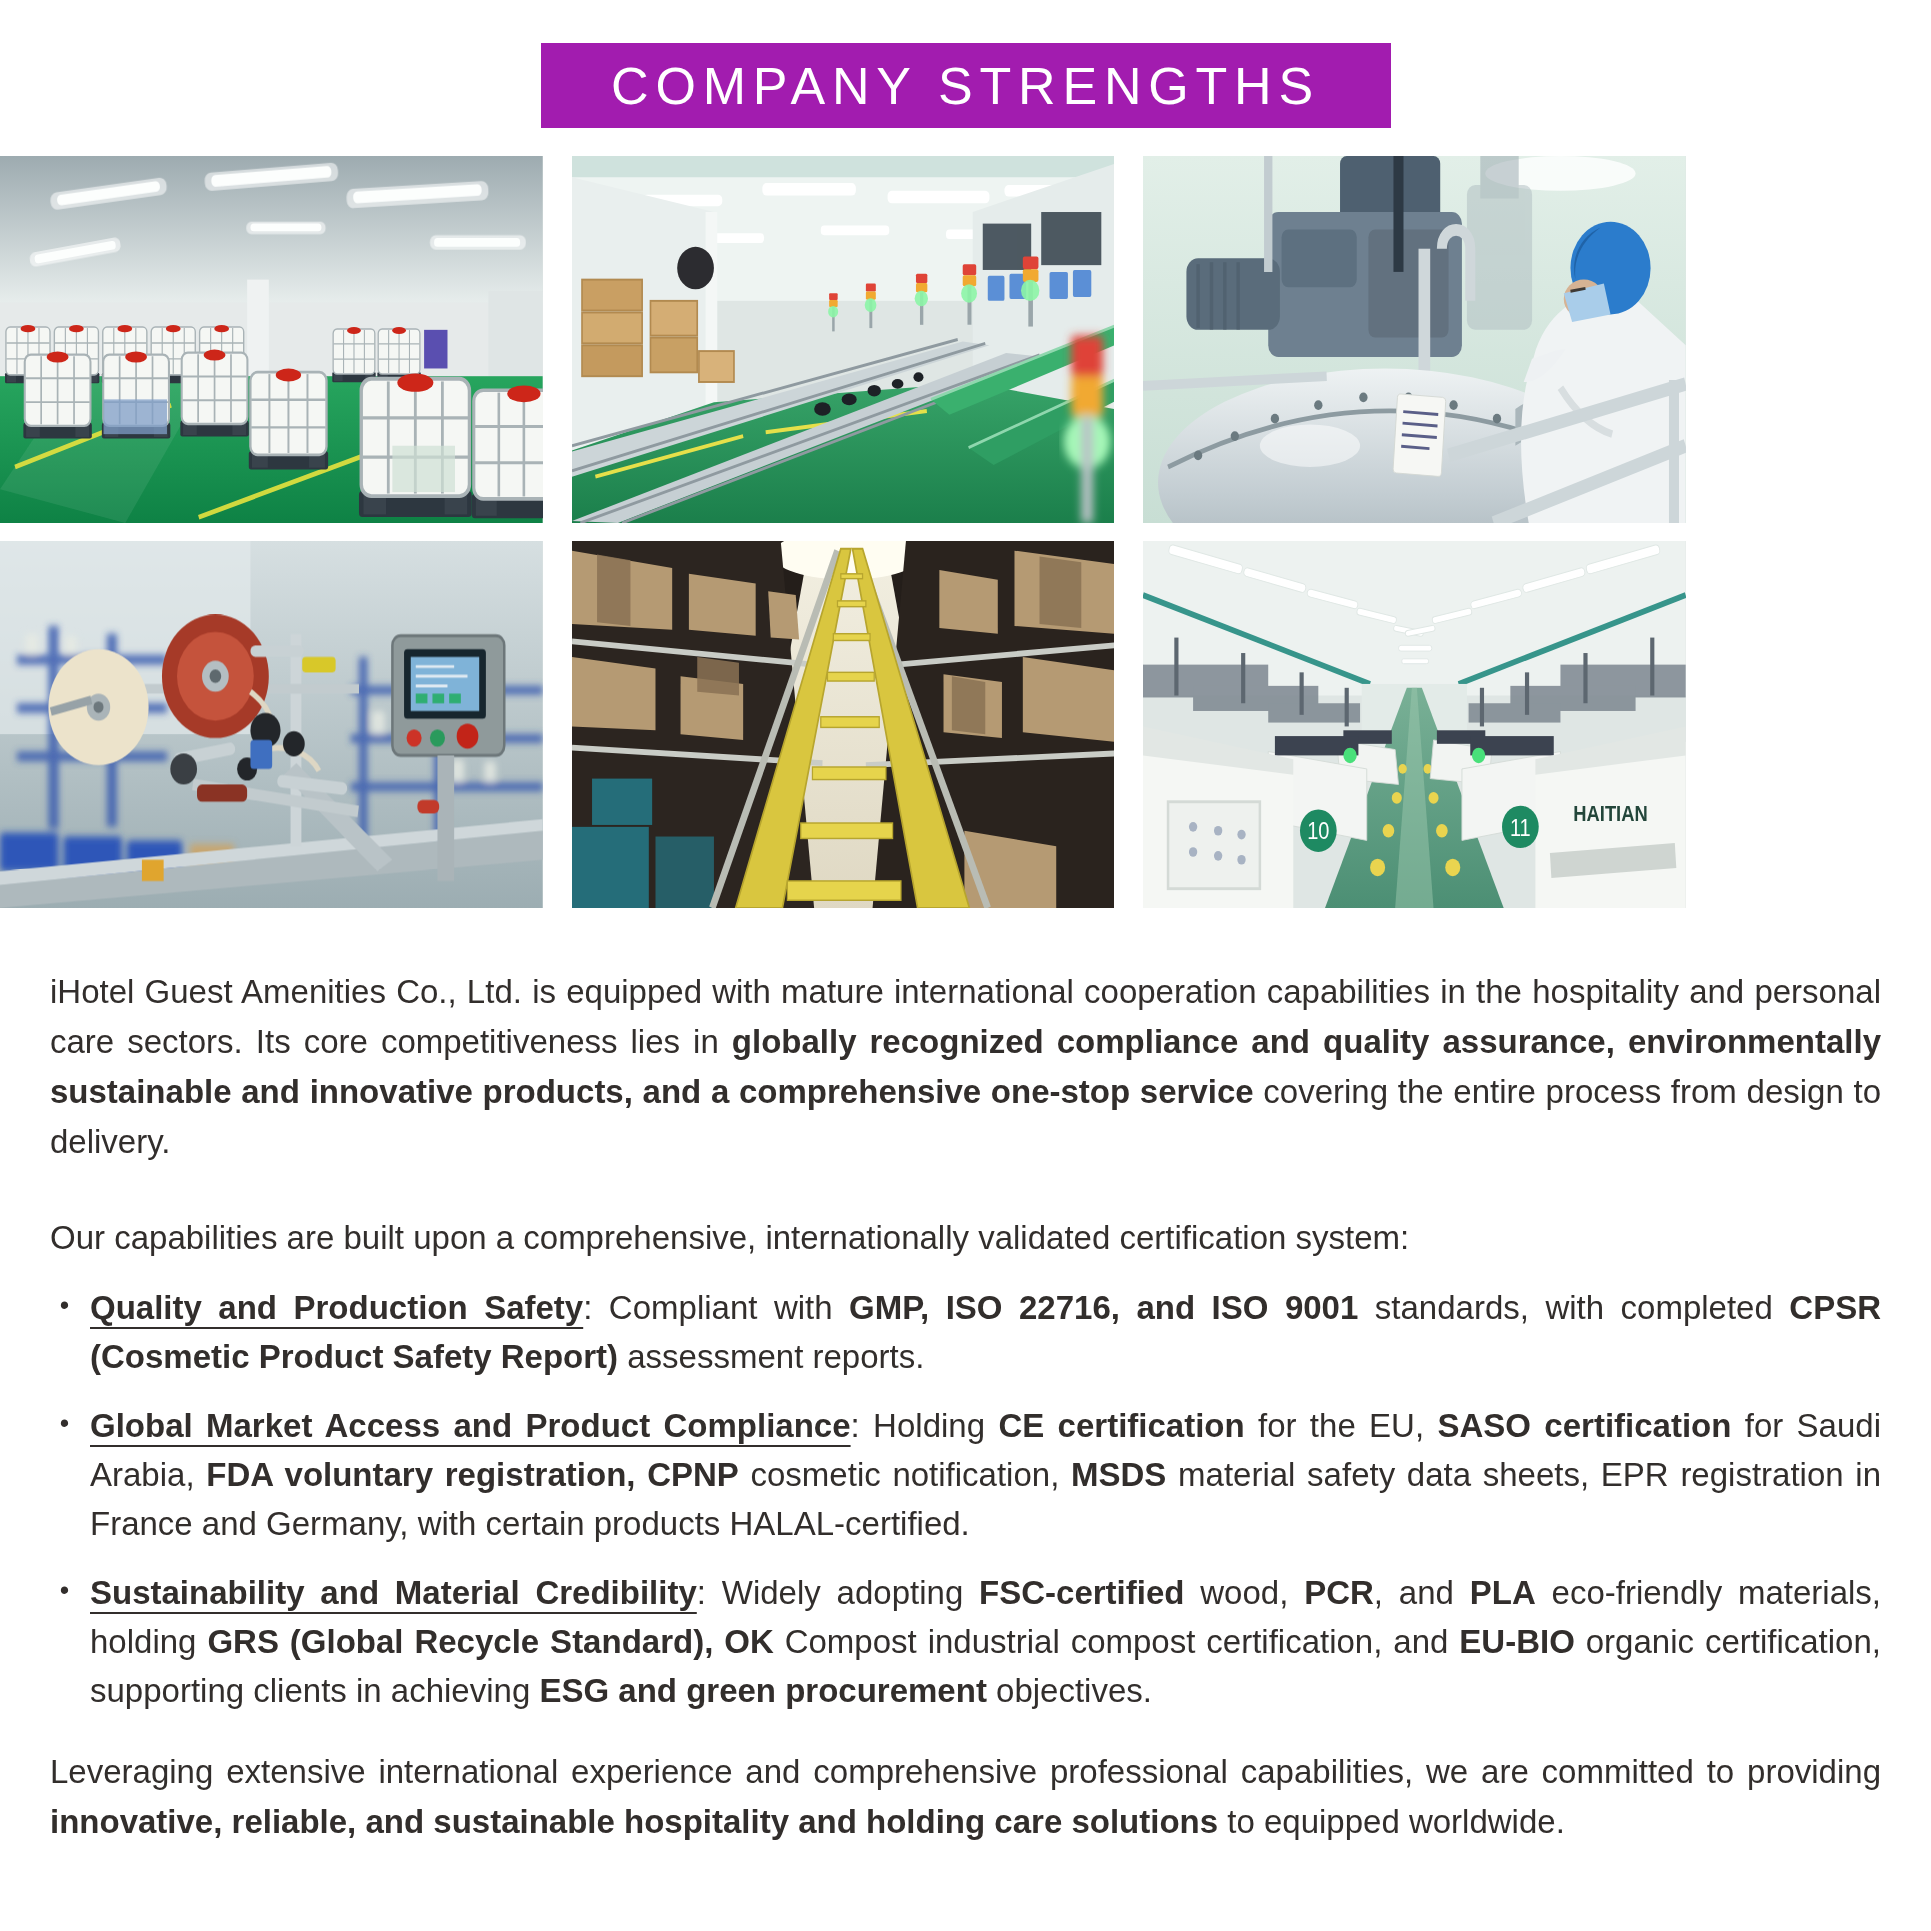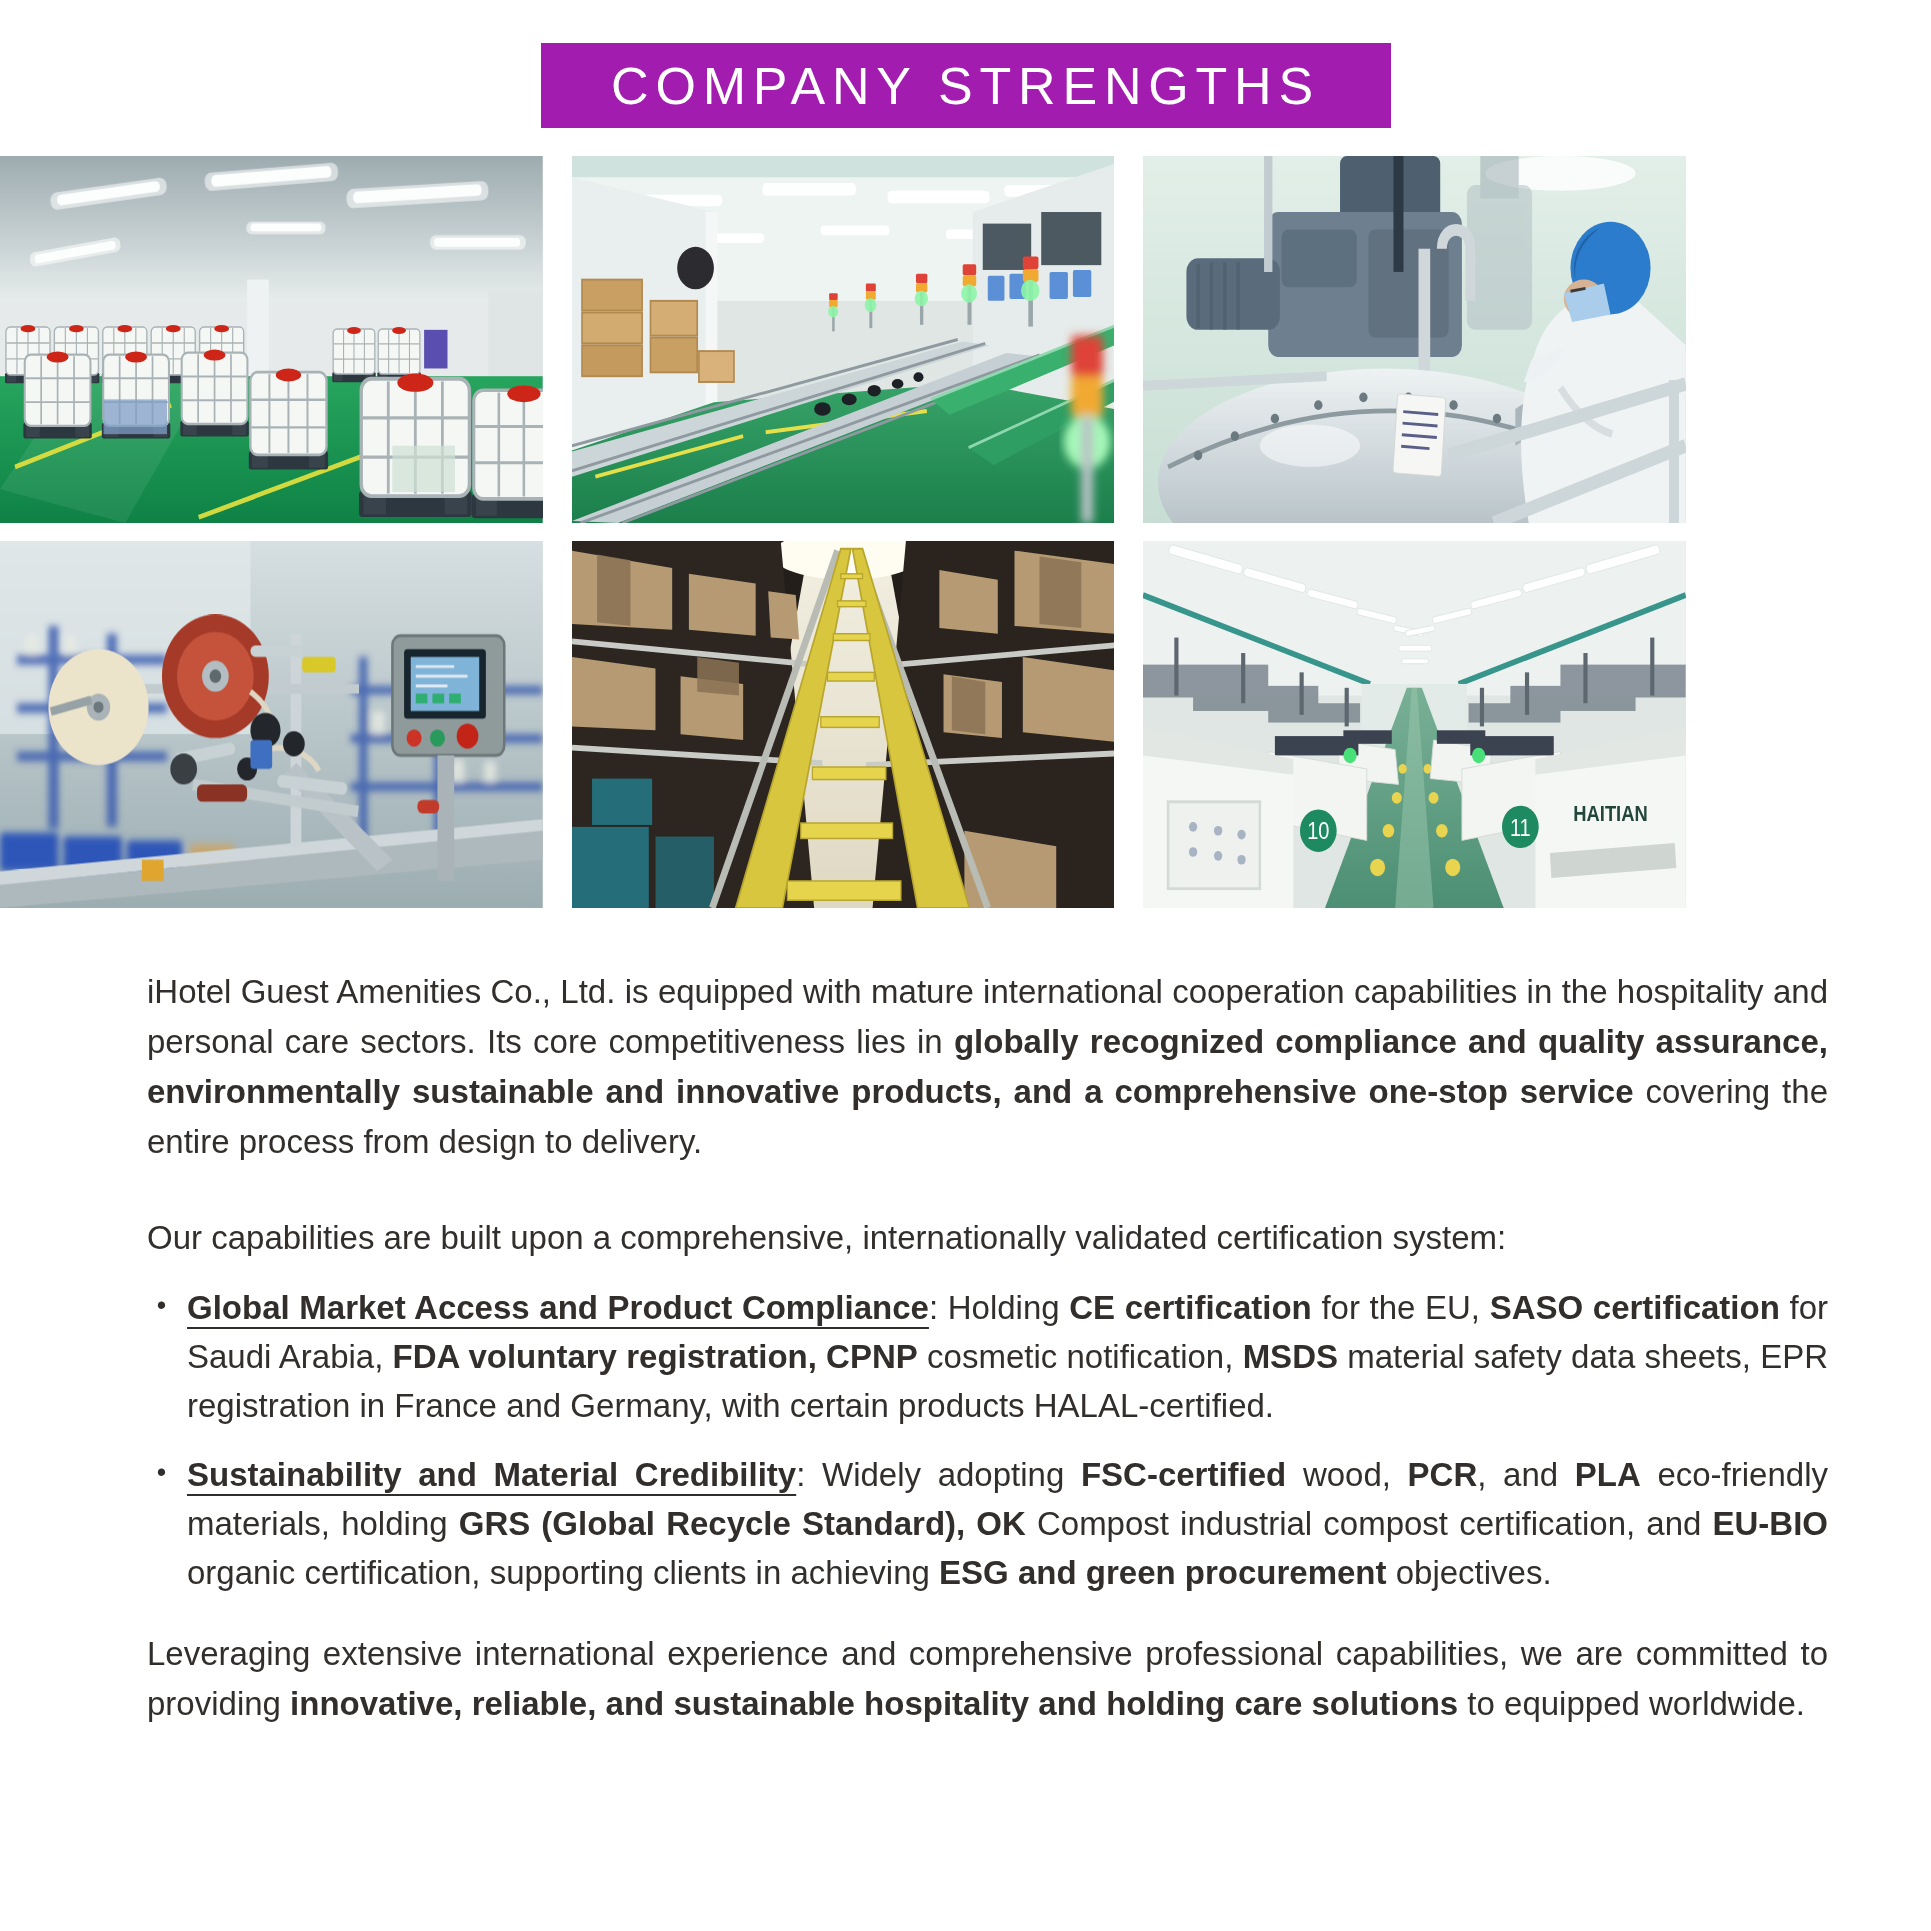--- a/index.html
+++ b/index.html
@@ -14,21 +14,21 @@
   }
   .banner-title{
     color:#ffffff;font-size:52px;font-weight:400;letter-spacing:6.8px;white-space:nowrap;
   }
   .gallery{
     width:1686px;display:grid;grid-template-columns:repeat(3,1fr);
     column-gap:29px;row-gap:18.3px;
   }
   .photo{height:367px;overflow:hidden;background:#dfe6e4;margin:0;}
   .photo svg{display:block;width:100%;height:100%;}
-  .content{padding:0 103px;margin-left:44px;}
+  .content{padding:0 50px;}
   .para{font-size:33px;line-height:50px;text-align:justify;margin:0;}
   #intro{margin-top:59px;}
   #lead{margin-top:46px;}
   ul.bullets{list-style:none;margin:0;padding:0;}
   li.bullet{
     position:relative;padding-left:40px;font-size:33px;line-height:49px;
     text-align:justify;margin-top:20px;
   }
   li.bullet::before{
     content:"\2022";position:absolute;left:9.7px;top:-1.9px;font-size:27px;color:#322e2c;
@@ -551,18 +551,19 @@
         <circle cx="402" cy="222" r="8" fill="#49e07a"></circle>
       </g>
     </svg>
   </figure>
 </section>
 
 <section class="content">
   <p class="para" id="intro"><span>iHotel Guest Amenities Co., Ltd. is equipped with mature international cooperation capabilities in the hospitality and personal care sectors. Its core competitiveness lies in </span><span class="b">globally recognized compliance and quality assurance, environmentally sustainable and innovative products, and a comprehensive one-stop service</span><span> covering the entire process from design to delivery.</span></p>
   <p class="para" id="lead">Our capabilities are built upon a comprehensive, internationally validated certification system:</p>
   <ul class="bullets">
+    <li class="bullet"><span class="b u">Quality and Production Safety</span><span>: Compliant with </span><span class="b">GMP, ISO 22716, and ISO 9001</span><span> standards, with completed </span><span class="b">CPSR (Cosmetic Product Safety Report)</span><span> assessment reports.</span></li>
     <li class="bullet"><span class="b u">Global Market Access and Product Compliance</span><span>: Holding </span><span class="b">CE certification</span><span> for the EU, </span><span class="b">SASO certification</span><span> for Saudi Arabia, </span><span class="b">FDA voluntary registration, CPNP</span><span> cosmetic notification, </span><span class="b">MSDS</span><span> material safety data sheets, EPR registration in France and Germany, with certain products HALAL-certified.</span></li>
     <li class="bullet"><span class="b u">Sustainability and Material Credibility</span><span>: Widely adopting </span><span class="b">FSC-certified</span><span> wood, </span><span class="b">PCR</span><span>, and </span><span class="b">PLA</span><span> eco-friendly materials, holding </span><span class="b">GRS (Global Recycle Standard), OK</span><span> Compost industrial compost certification, and </span><span class="b">EU-BIO</span><span> organic certification, supporting clients in achieving </span><span class="b">ESG and green procurement</span><span> objectives.</span></li>
   </ul>
   <p class="para" id="closing"><span>Leveraging extensive international experience and comprehensive professional capabilities, we are committed to providing </span><span class="b">innovative, reliable, and sustainable hospitality and holding care solutions</span><span> to equipped worldwide.</span></p>
 </section>
 
 
 </body></html>

